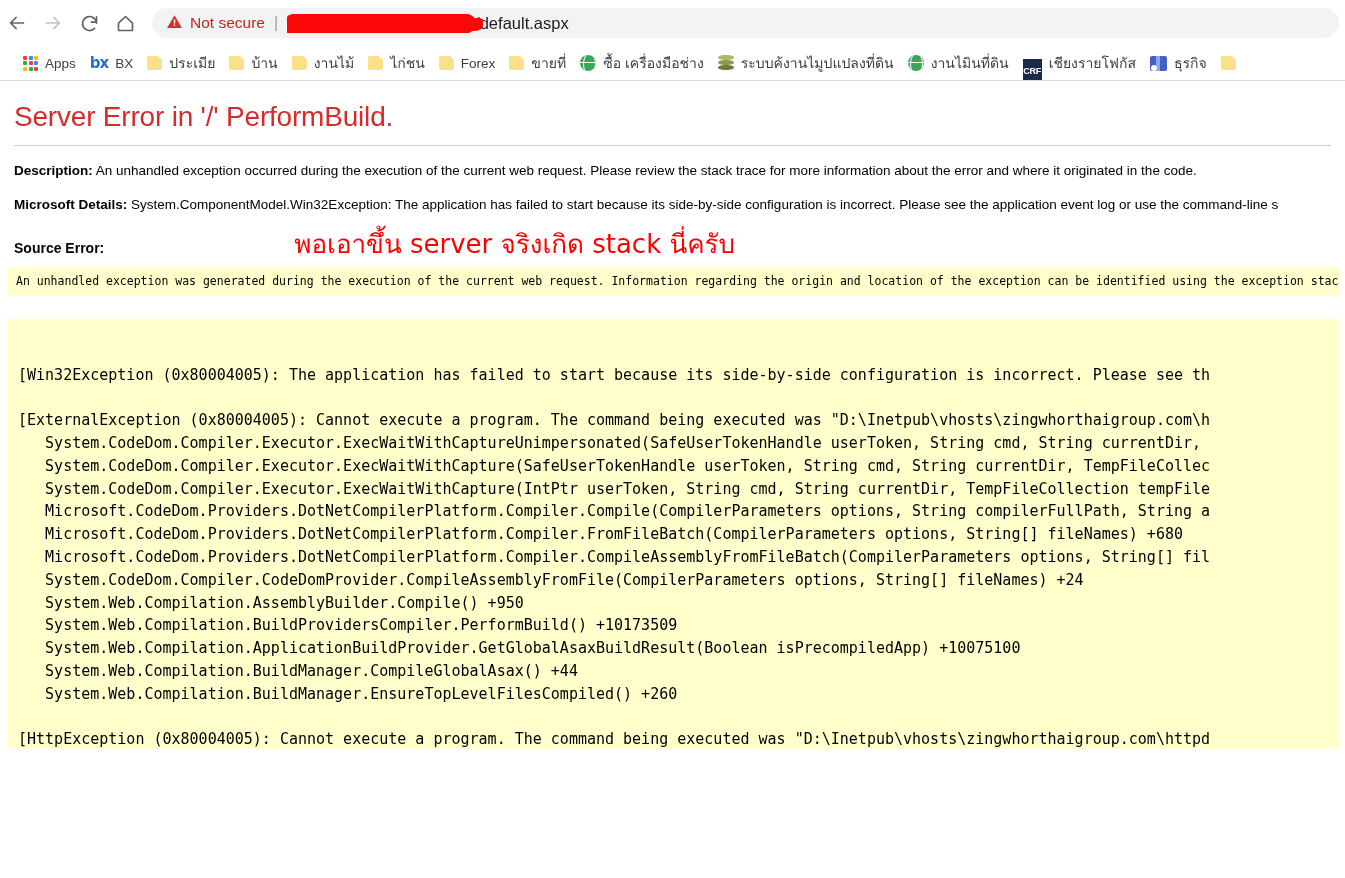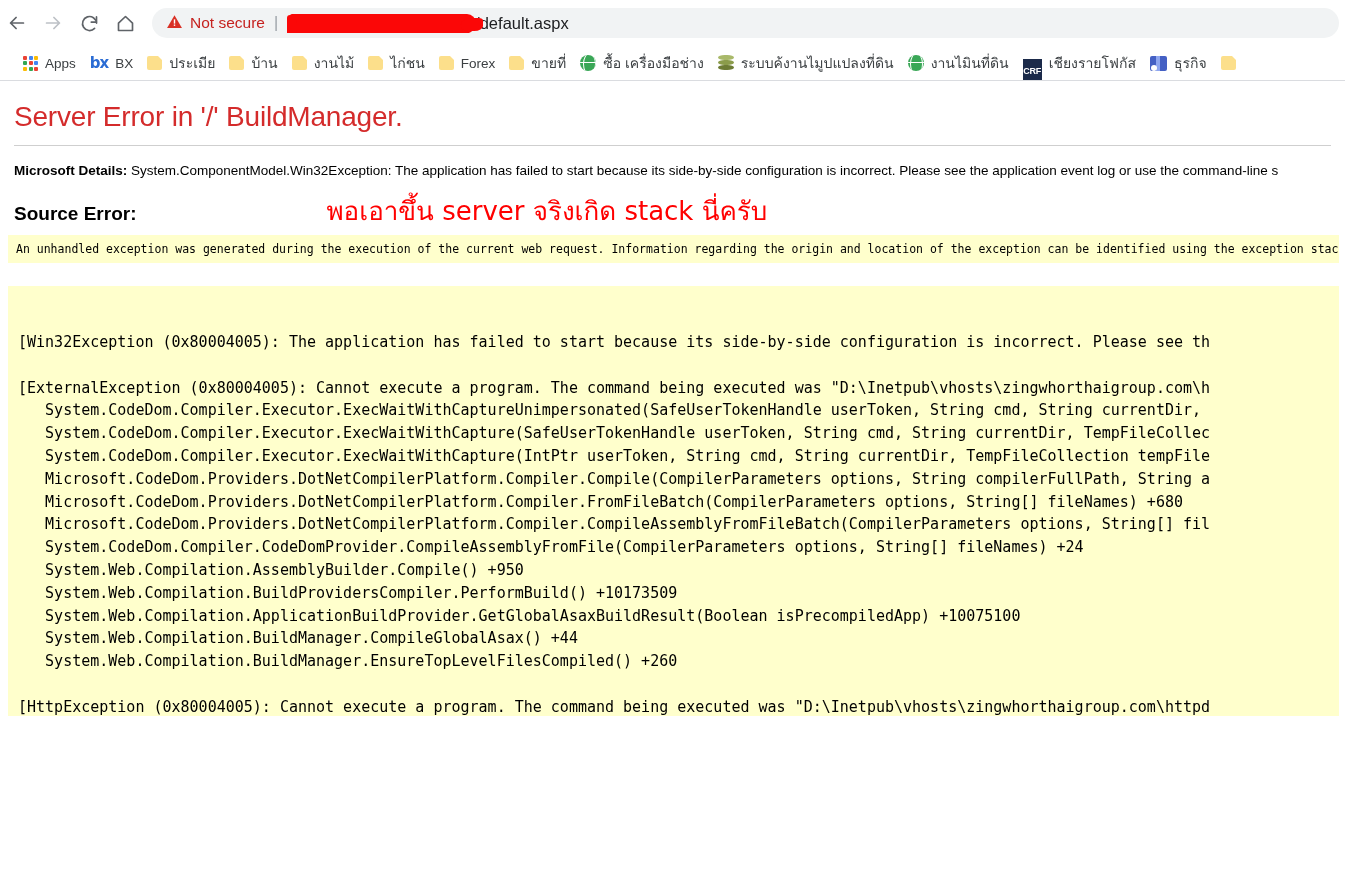--- a/index.html
+++ b/index.html
@@ -268,21 +268,21 @@
   }
   #error-subtitle .l2 { display:block; }
   .para {
     font-size: 13.5px;
     margin: 16px 0 0 0;
     white-space: nowrap;
     line-height: 1.3;
   }
   .para b { font-weight: bold; }
   .section-label {
-    font-size: 19px;
+    font-size: 14px;
     font-weight: bold;
     margin: 18px 0 0 0;
   }
   #source-error-row {
     display: flex;
     align-items: baseline;
     margin-top: 18px;
   }
   #source-error-row .section-label { margin: 0; }
   #thai-annotation {
@@ -450,25 +450,28 @@
     </div>
 
     <div class="bookmark">
       <span class="ico folder-ico"></span>
     </div>
   </div>
 </div>
 
 <div id="page">
 
-  <h1 id="error-title">Server Error in '/' BuildManager.</h1>
+  <h1 id="error-title">Server Error in '/' PerformBuild.</h1>
 
   <hr class="rule">
 
 
+  <p class="para">
+    <b>Description:</b><span> An unhandled exception occurred during the execution of the current web request. Please review the stack trace for more information about the error and where it originated in the code.</span>
+  </p>
 
   <p class="para">
     <b>Microsoft Details:</b><span> System.ComponentModel.Win32Exception: The application has failed to start because its side-by-side configuration is incorrect. Please see the application event log or use the command-line s</span>
   </p>
 
   <div id="source-error-row">
     <span class="section-label">Source Error:</span>
     <span id="thai-annotation">พอเอาขึ้น server จริงเกิด stack นี่ครับ</span>
   </div>
 

